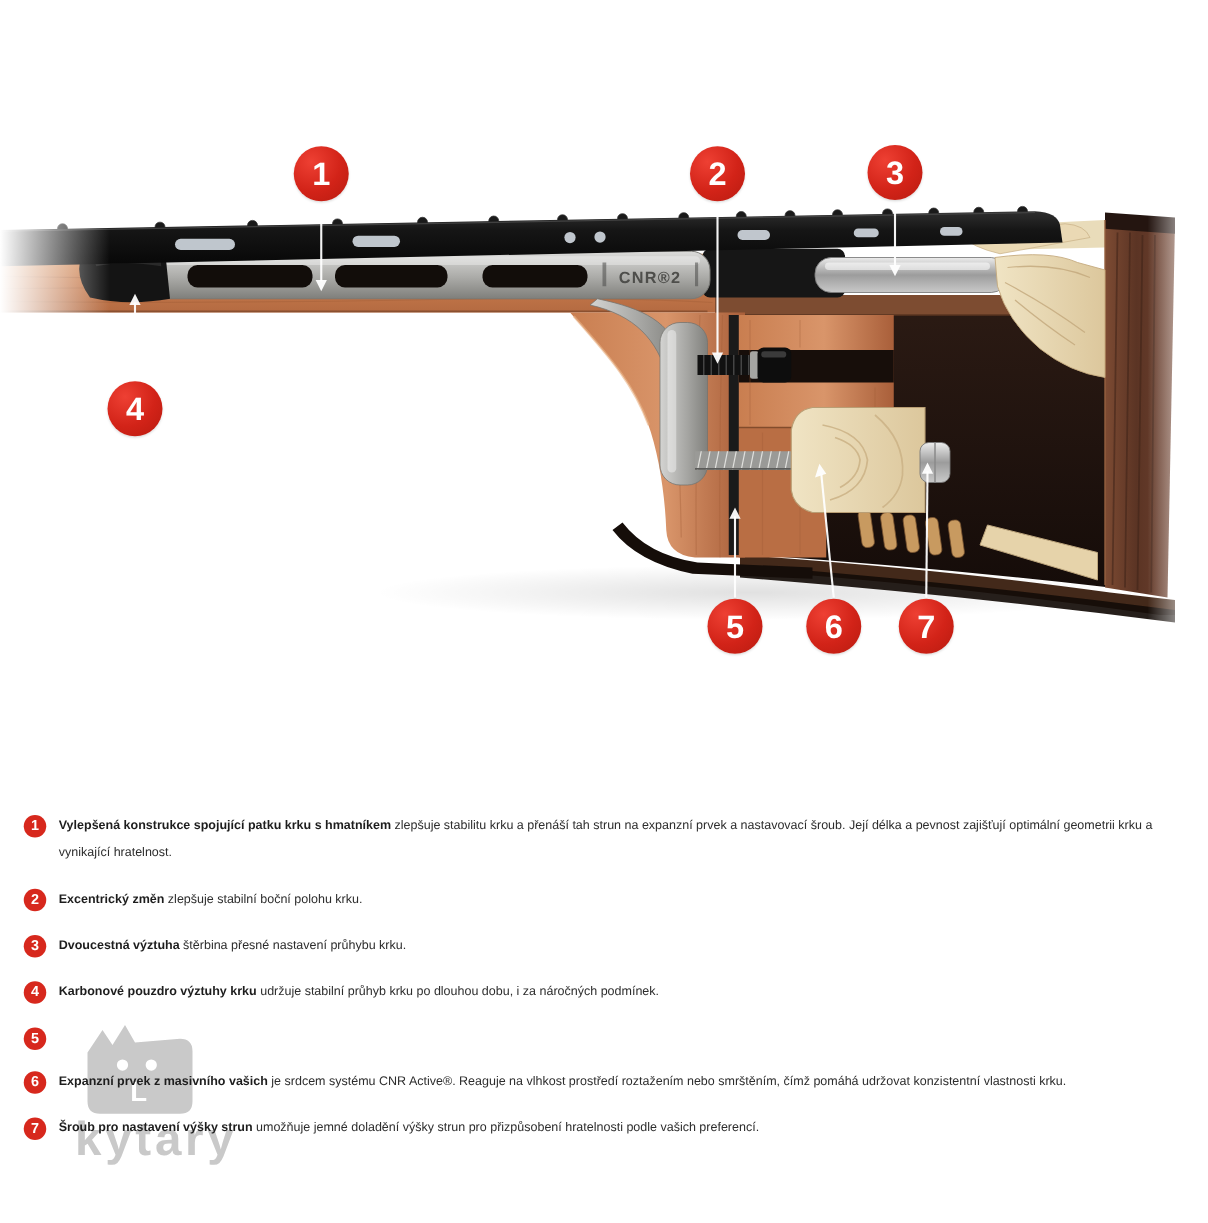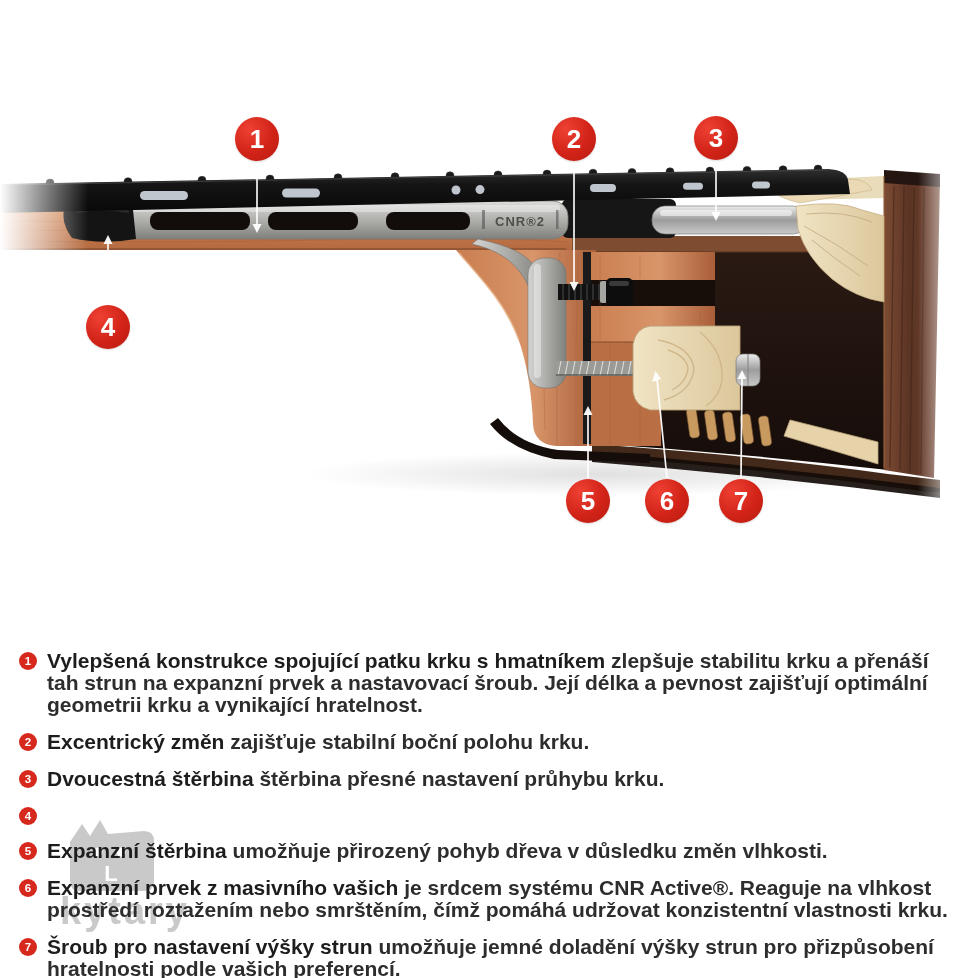--- a/index.html
+++ b/index.html
@@ -26,21 +26,21 @@
   .legend {
     position:absolute; left:19px; top:650px; width:940px; z-index:1;
   }
   .legend-item { display:flex; align-items:flex-start; margin-bottom:15px; }
   .badge {
     flex:0 0 auto; width:18px; height:18px; border-radius:50%;
     background:#d7281d; color:#fff; font-size:11.5px; font-weight:bold;
     display:flex; align-items:center; justify-content:center;
     margin-right:10px; margin-top:2px;
   }
-  .legend-text { font-size:21px; line-height:22px; color:#2d2d2d; max-width:905px;font-weight:bold; }
+  .legend-text { font-size:10px; line-height:22px; color:#2d2d2d; max-width:905px; }
   .legend-text b { color:#1d1d1d; }
 </style>
 </head>
 <body>
 
 <div class="page">
 
   <svg class="illustration" viewBox="0 0 966 640">
     <defs>
       <linearGradient id="gMahog" x1="0" y1="0" x2="0" y2="1">
@@ -347,35 +347,35 @@
 
   <div class="legend">
 
     <div class="legend-item">
       <span class="badge">1</span>
       <p class="legend-text"><b>Vylepšená konstrukce spojující patku krku s hmatníkem</b> <span>zlepšuje stabilitu krku a přenáší tah strun na expanzní prvek a nastavovací šroub. Její délka a pevnost zajišťují optimální geometrii krku a vynikající hratelnost.</span></p>
     </div>
 
     <div class="legend-item">
       <span class="badge">2</span>
-      <p class="legend-text"><b>Excentrický změn</b> <span>zajišťuje stabilní boční polohu krku.</span></p>
+      <p class="legend-text"><b>Excentrický změn</b> <span>zlepšuje stabilní boční polohu krku.</span></p>
     </div>
 
     <div class="legend-item">
       <span class="badge">3</span>
-      <p class="legend-text"><b>Dvoucestná štěrbina</b> <span>štěrbina přesné nastavení průhybu krku.</span></p>
+      <p class="legend-text"><b>Dvoucestná výztuha</b> <span>štěrbina přesné nastavení průhybu krku.</span></p>
     </div>
 
     <div class="legend-item">
       <span class="badge">4</span>
+      <p class="legend-text"><b>Karbonové pouzdro výztuhy krku</b> <span>udržuje stabilní průhyb krku po dlouhou dobu, i za náročných podmínek.</span></p>
     </div>
 
     <div class="legend-item">
       <span class="badge">5</span>
-      <p class="legend-text"><b>Expanzní štěrbina</b> <span>umožňuje přirozený pohyb dřeva v důsledku změn vlhkosti.</span></p>
     </div>
 
     <div class="legend-item">
       <span class="badge">6</span>
       <p class="legend-text"><b>Expanzní prvek z masivního vašich</b> <span>je srdcem systému CNR Active®. Reaguje na vlhkost prostředí roztažením nebo smrštěním, čímž pomáhá udržovat konzistentní vlastnosti krku.</span></p>
     </div>
 
     <div class="legend-item">
       <span class="badge">7</span>
       <p class="legend-text"><b>Šroub pro nastavení výšky strun</b> <span>umožňuje jemné doladění výšky strun pro přizpůsobení hratelnosti podle vašich preferencí.</span></p>

